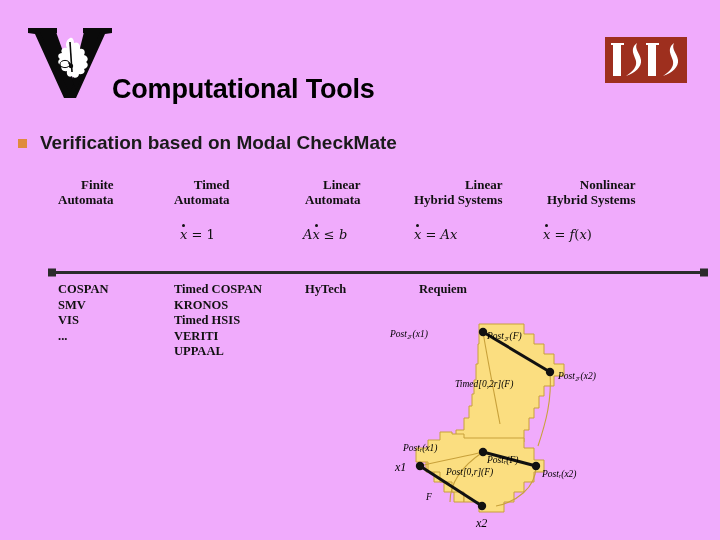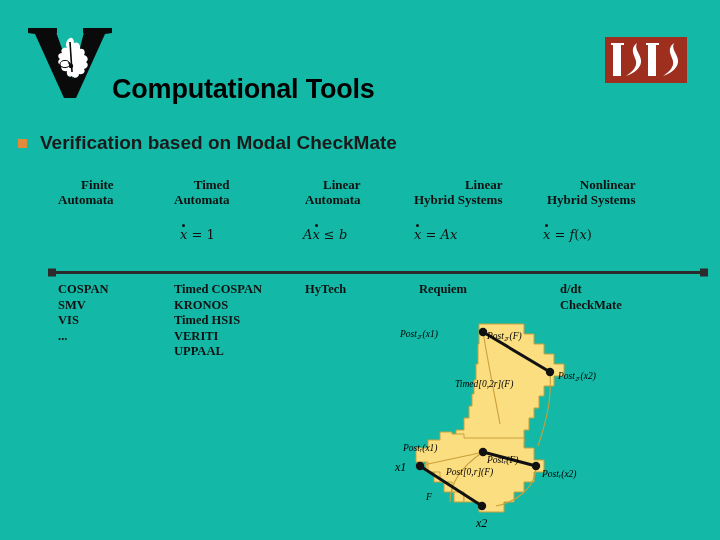--- a/index.html
+++ b/index.html
@@ -13,21 +13,21 @@
     position: relative;
     overflow: hidden;
     font-family: "Liberation Sans", sans-serif;
     color: #000;
   }
   .slide {
     position: absolute;
     left: 0; top: 0;
     width: 720px;
     height: 540px;
-    background: #14b8a6;
+    background: #f0abfc;
   }
 
   
   #vandy-logo {
     position: absolute;
     left: 26px;
     top: 24px;
     width: 88px;
     height: 76px;
   }
@@ -261,24 +261,20 @@
   </div>
 
   <div class="col-tools" style="left:305px; top:282px;">
     <div>HyTech</div>
   </div>
 
   <div class="col-tools" style="left:419px; top:282px;">
     <div>Requiem</div>
   </div>
 
-  <div class="col-tools" style="left:560px; top:282px;">
-    <div>d/dt</div>
-    <div>CheckMate</div>
-  </div>
 
   <div id="post-diagram">
     <svg viewBox="0 0 230 220" width="230" height="220" aria-hidden="true">
 
       <path d="M95 4
                L140 4 L140 14 L150 14 L150 24 L160 24 L160 34
                L170 34 L170 44 L180 44 L180 56 L170 56 L170 66
                L160 66 L160 76 L155 76 L155 88 L150 88 L150 98
                L145 98 L145 110 L140 110 L140 122 L130 122 L130 132
                L120 132 L120 142 L110 142 L110 152 L100 152 L100 162
@@ -311,21 +307,21 @@
 
       <circle cx="99" cy="12" r="4.2" fill="#111111"></circle>
       <circle cx="166" cy="52" r="4.2" fill="#111111"></circle>
       <circle cx="99" cy="132" r="4.2" fill="#111111"></circle>
       <circle cx="152" cy="146" r="4.2" fill="#111111"></circle>
       <circle cx="36" cy="146" r="4.2" fill="#111111"></circle>
       <circle cx="98" cy="186" r="4.2" fill="#111111"></circle>
     </svg>
 
     
-    <div class="dlabel" style="left:16px;  top:10px;">Post₂ᵣ(x1)</div>
+    <div class="dlabel" style="left:6px;  top:10px;">Post₂ᵣ(x1)</div>
     <div class="dlabel" style="left:103px;top:12px;">Post₂ᵣ(F)</div>
     <div class="dlabel" style="left:174px;top:52px;">Post₂ᵣ(x2)</div>
     <div class="dlabel" style="left:71px; top:60px;">Timed[0,2r](F)</div>
     <div class="dlabel" style="left:19px; top:124px;">Postᵣ(x1)</div>
     <div class="dlabel" style="left:103px;top:136px;">Postᵣ(F)</div>
     <div class="dlabel" style="left:158px;top:150px;">Postᵣ(x2)</div>
     <div class="dlabel" style="left:62px; top:148px;">Post[0,r](F)</div>
     <div class="dlabel-big" style="left:11px; top:140px;">x1</div>
     <div class="dlabel-big" style="left:92px; top:196px;">x2</div>
     <div class="dlabel" style="left:42px; top:173px;">F</div>

